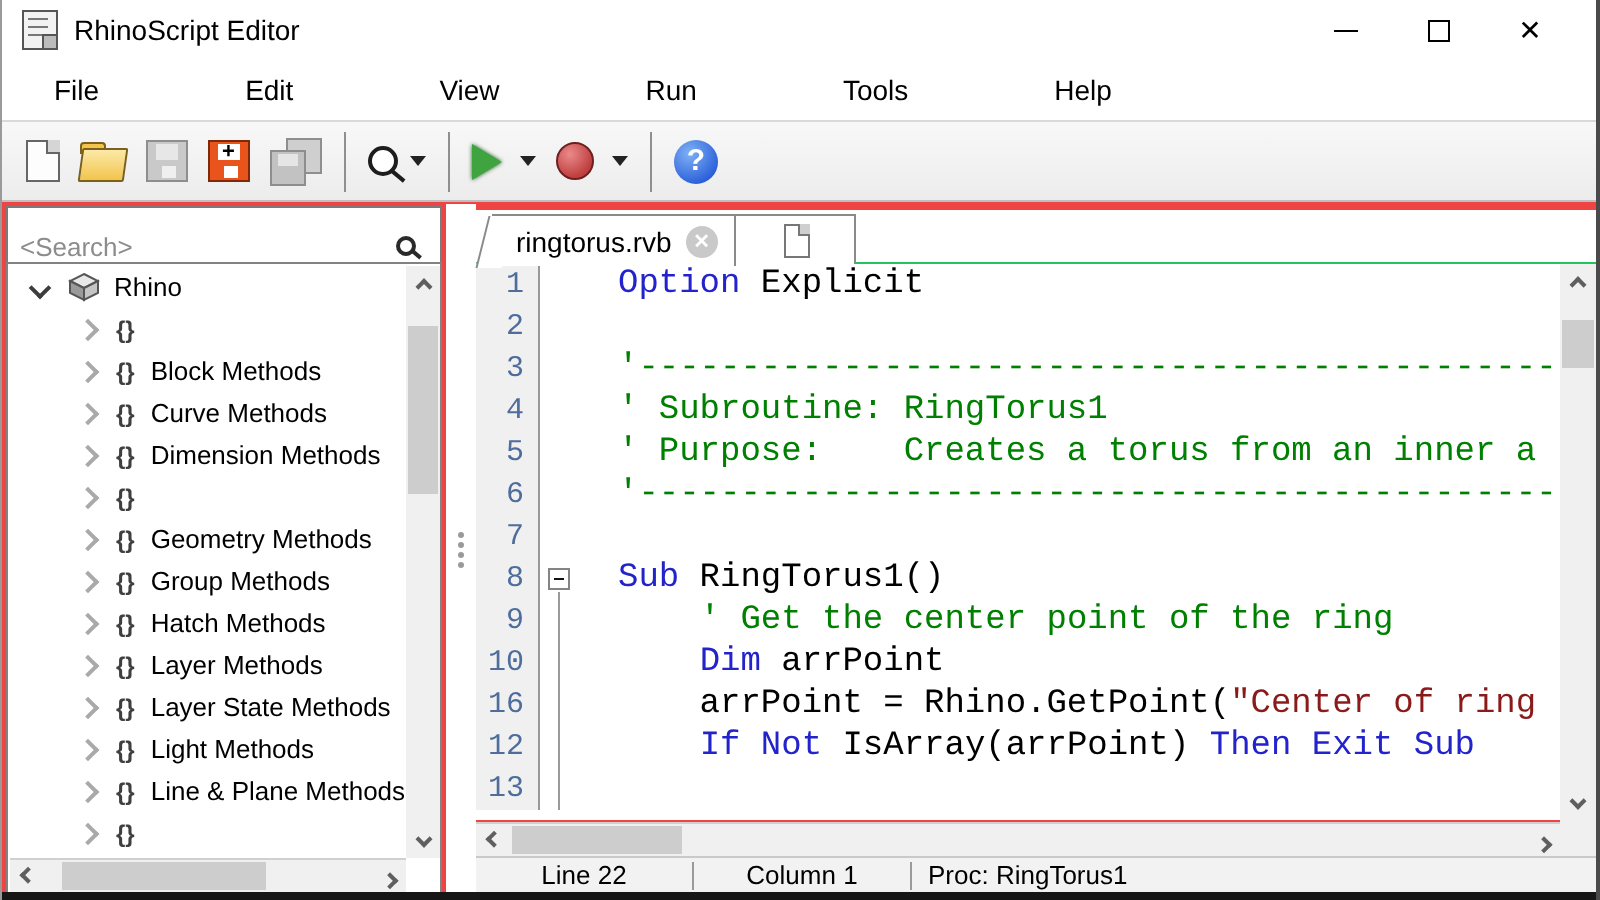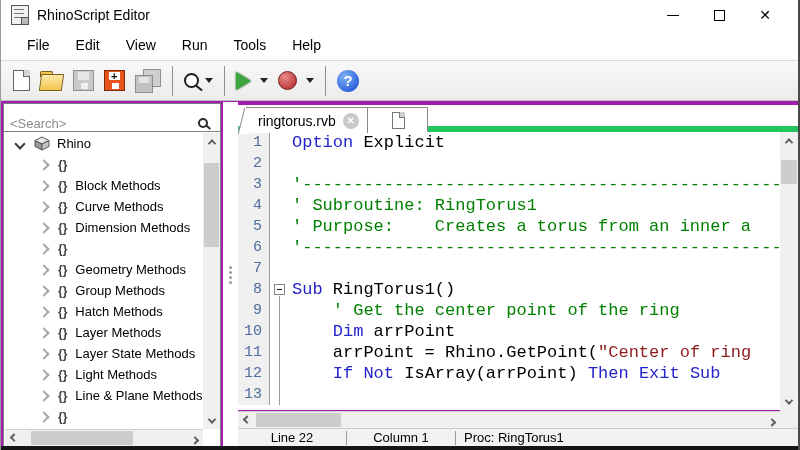--- a/index.html
+++ b/index.html
@@ -1,18 +1,18 @@
 <!DOCTYPE html>
 <html style="--keyword: #2323cc; --comment: #008000; --string: #8b1a1a; --line-number: #4e6d9c; --folder: #f2c44d; --run: #3fa33f; --record: #c04040; --help: #2b5fd9; --save-highlight: #e8541c;"><head>
 <meta charset="utf-8">
 <style>
   * { margin:0; padding:0; box-sizing:border-box; }
   html,body { width:800px; height:450px; overflow:hidden; background:#fff;
               font-family:"Liberation Sans", sans-serif; }
-  .window { position:relative; width:800px; height:450px; background:#a21caf;
+  .window { position:relative; width:800px; height:450px; background:#ef4444;
             border-left:1px solid #9a9a9a; border-right:2px solid #4a4a4a; overflow:hidden; }
   .bottom-edge { position:absolute; left:0; right:0; bottom:0; height:4px; background:#161616; }
 
   
   .title-bar { position:absolute; top:0; left:0; width:100%; height:30px; background:#fff;
                display:flex; align-items:center; }
   .app-icon { width:18px; height:20px; margin:0 8px 0 10px; position:relative;
               background:#f2f2f2; border:1px solid #555; }
   .app-icon::before { content:''; position:absolute; left:2px; top:3px; width:10px; height:1px;
               background:#777; box-shadow:0 4px 0 #777, 0 8px 0 #777; }
@@ -20,21 +20,21 @@
               background:#bbb; border:1px solid #555; }
   .title-text { font-size:14px; color:#000; }
   .win-controls { position:absolute; right:10px; top:0; height:30px; display:flex; }
   .win-btn { width:46px; height:30px; display:flex; align-items:center; justify-content:center; }
   .glyph-min { width:12px; height:1px; background:#000; }
   .glyph-max { width:11px; height:11px; border:1px solid #000; }
   .glyph-close { font-size:14px; color:#000; line-height:1; }
 
   
   .menu-bar { position:absolute; top:30px; left:0; width:100%; height:30px; background:#fff;
-              display:flex; align-items:center; padding-left:13px; }
+              display:flex; align-items:center; padding-left:13px;gap:47px; }
   .menu-item { padding:5px 13px; font-size:14px; color:#000; }
 
   
   .toolbar { position:absolute; top:60px; left:0; width:100%; height:41px;
              background:linear-gradient(#f8f8f8,#ececec);
              border-top:1px solid #d9d9d9; border-bottom:1px solid #bfbfbf;
              display:flex; align-items:center; padding-left:7px; }
   .tbtn { height:32px; display:flex; align-items:center; justify-content:center; padding:0 5px; }
   .tsep { width:1px; height:30px; background:#8f8f8f; margin:0 6px; }
   .drop-arrow { width:0; height:0; border-left:4px solid transparent; border-right:4px solid transparent;
@@ -110,21 +110,21 @@
   .tree .sb-v { right:0; top:1px; bottom:17px; }
   .tree .sb-h { left:1px; right:17px; bottom:0; border-top:1px solid #d0d0d0; }
 
   
   .splitter { position:absolute; left:222px; top:102px; width:15px; height:345px; background:#fff;
               display:flex; flex-direction:column; align-items:center; justify-content:center; gap:2px; }
   .splitter i { width:3px; height:3px; background:#9a9a9a; border-radius:50%; }
 
   
   .editor { position:absolute; left:237px; top:102px; right:0; bottom:4px; }
-  .tab-bar { position:absolute; left:0; right:0; top:3px; height:27px; border-bottom:6px solid #22c55e;
+  .tab-bar { position:absolute; left:0; right:0; top:3px; height:27px; border-bottom:1px solid #22c55e;
              background:#fff; }
   .tab { position:absolute; top:2px; height:25px; background:#fff; border:1px solid #8a8a8a;
          border-bottom:none; border-left:none; display:flex; align-items:center; padding:0 8px 0 12px; }
   .tab::before { content:''; position:absolute; left:-5px; top:0; bottom:-1px; width:12px; background:#fff;
          border-left:1px solid #8a8a8a; transform:skewX(-14deg); }
   .tab-label { font-size:14px; color:#000; position:relative; z-index:1; }
   .tab-close { width:16px; height:16px; border-radius:50%; background:#c9c9c9; color:#fff;
          font-size:10px; font-weight:bold; display:flex; align-items:center; justify-content:center;
          margin-left:7px; position:relative; z-index:1; }
   .tab.active { z-index:2; height:26px; }
@@ -137,21 +137,21 @@
   .ln { flex:none; width:32px; background:#f0f0f0; border-right:1px solid #989898;
         color:var(--line-number); font-family:"Liberation Mono", monospace; font-size:15px;
         text-align:right; padding-right:7px; line-height:21px; }
   .fold-col { flex:none; width:22px; position:relative; }
   .fold-box { position:absolute; left:4px; top:5px; width:11px; height:11px; background:#fff;
         border:1px solid #848484; }
   .fold-box::after { content:''; position:absolute; left:2px; right:2px; top:4px; height:1px; background:#111; }
   .fold-tail { position:absolute; left:9px; top:17px; bottom:0; width:1px; background:#9a9a9a; }
   .fold-line { position:absolute; left:9px; top:0; bottom:0; width:1px; background:#9a9a9a; }
   .code-text { flex:1; font-family:"Liberation Mono", monospace; font-size:17px; line-height:21px;
-        overflow:hidden; }
+        overflow:hidden;margin-left:17px; }
   .tk-kw { color:var(--keyword); } .tk-cm { color:var(--comment); }
   .tk-str { color:var(--string); } .tk-pl { color:#000; }
 
   .editor .sb-v { right:0; top:30px; bottom:36px; width:18px; }
   .editor .sb-v .sb-btn { width:18px; }
   .editor .sb-h { left:0; right:18px; bottom:18px; border-top:1px solid #d0d0d0; }
   .sb-corner { position:absolute; right:0; bottom:18px; width:18px; height:18px; background:#f0f0f0; }
 
   .status-bar { position:absolute; left:0; right:0; bottom:0; height:18px; background:#f2f2f2;
         display:flex; align-items:center; font-size:13px; color:#000; border-top:1px solid #c9c9c9; }
@@ -353,21 +353,21 @@
         <div class="code-row"><span class="ln">1</span><span class="fold-col"></span><span class="code-text"><span class="tk-kw">Option</span><span class="tk-pl"> Explicit</span></span></div>
         <div class="code-row"><span class="ln">2</span><span class="fold-col"></span><span class="code-text"></span></div>
         <div class="code-row"><span class="ln">3</span><span class="fold-col"></span><span class="code-text"><span class="tk-cm">'------------------------------------------------------------</span></span></div>
         <div class="code-row"><span class="ln">4</span><span class="fold-col"></span><span class="code-text"><span class="tk-cm">' Subroutine: RingTorus1</span></span></div>
         <div class="code-row"><span class="ln">5</span><span class="fold-col"></span><span class="code-text"><span class="tk-cm">' Purpose:    Creates a torus from an inner a</span></span></div>
         <div class="code-row"><span class="ln">6</span><span class="fold-col"></span><span class="code-text"><span class="tk-cm">'------------------------------------------------------------</span></span></div>
         <div class="code-row"><span class="ln">7</span><span class="fold-col"></span><span class="code-text"></span></div>
         <div class="code-row"><span class="ln">8</span><span class="fold-col"><span class="fold-box"></span><span class="fold-tail"></span></span><span class="code-text"><span class="tk-kw">Sub</span><span class="tk-pl"> RingTorus1()</span></span></div>
         <div class="code-row"><span class="ln">9</span><span class="fold-col"><span class="fold-line"></span></span><span class="code-text"><span class="tk-pl">    </span><span class="tk-cm">' Get the center point of the ring</span></span></div>
         <div class="code-row"><span class="ln">10</span><span class="fold-col"><span class="fold-line"></span></span><span class="code-text"><span class="tk-pl">    </span><span class="tk-kw">Dim</span><span class="tk-pl"> arrPoint</span></span></div>
-        <div class="code-row"><span class="ln">11</span><span class="fold-col"><span class="fold-line"></span></span><span class="code-text"><span class="tk-pl">    arrPoint = Rhino.GetPoint(</span><span class="tk-str">"Center of ring</span></span></div>
+        <div class="code-row"><span class="ln">16</span><span class="fold-col"><span class="fold-line"></span></span><span class="code-text"><span class="tk-pl">    arrPoint = Rhino.GetPoint(</span><span class="tk-str">"Center of ring</span></span></div>
         <div class="code-row"><span class="ln">12</span><span class="fold-col"><span class="fold-line"></span></span><span class="code-text"><span class="tk-pl">    </span><span class="tk-kw">If</span><span class="tk-pl"> </span><span class="tk-kw">Not</span><span class="tk-pl"> IsArray(arrPoint) </span><span class="tk-kw">Then</span><span class="tk-pl"> </span><span class="tk-kw">Exit</span><span class="tk-pl"> </span><span class="tk-kw">Sub</span></span></div>
         <div class="code-row"><span class="ln">13</span><span class="fold-col"><span class="fold-line"></span></span><span class="code-text"></span></div>
       </div>
 
     <div class="sb-v">
       <div class="sb-btn" style="top:0;">
           <span class="ch up"></span>
         </div>
       <div class="sb-thumb" style="top:28px; height:24px; left:1px; right:1px;"></div>
       <div class="sb-btn" style="bottom:0;">

